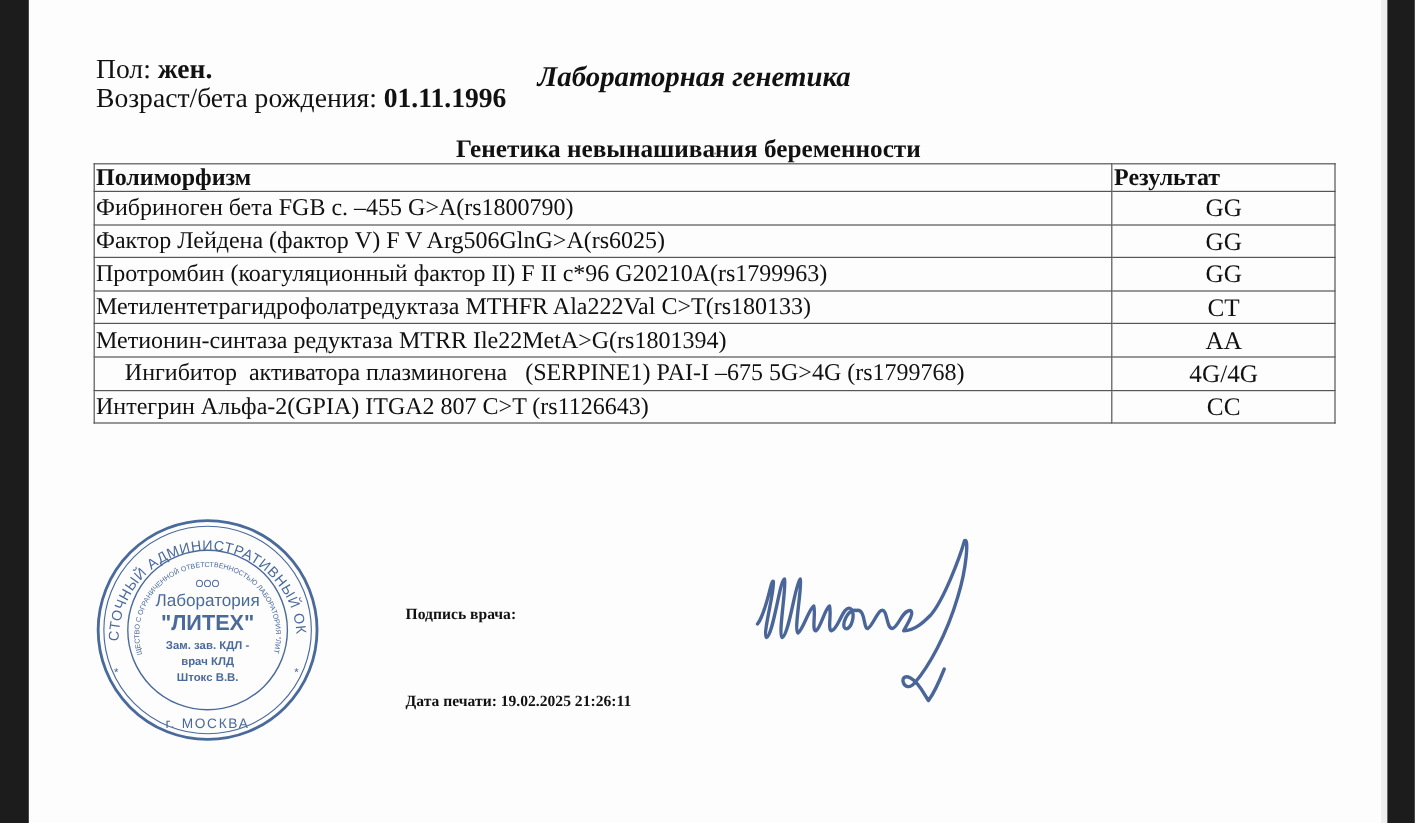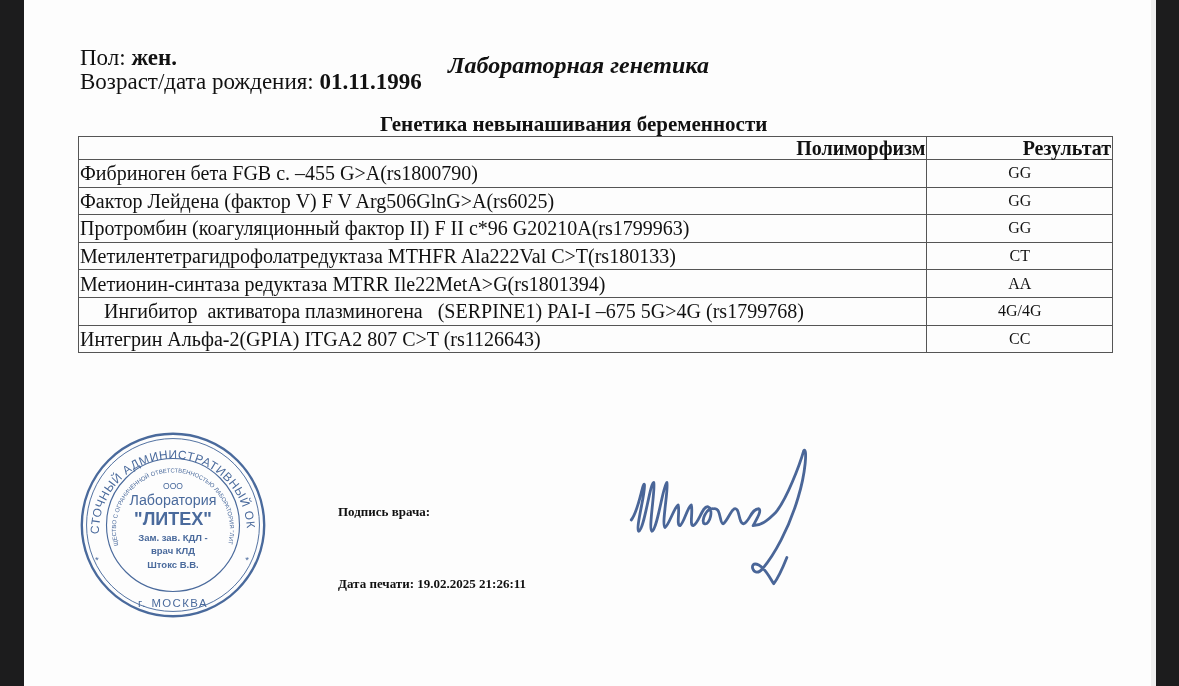--- a/index.html
+++ b/index.html
@@ -21,43 +21,43 @@
   .subtitle { font-size: 21px; font-weight: bold; }
   .dot { position:absolute; left:595px; top:127px; width:2px; height:2px; background:#999; border-radius:50%; }
 
   table.results {
     position: absolute; left: 78px; top: 136px; width: 1035px;
     border-collapse: collapse; font-size: 20px;
   }
   table.results th, table.results td {
     border: 1.5px solid #555; padding: 0 1px; line-height: 26px;
   }
-  table.results th { font-weight: bold; text-align: right; height: 22px; line-height: 22px; font-size: 20px; }
+  table.results th { font-weight: bold; text-align: left; height: 22px; line-height: 22px; font-size: 20px; }
   table.results td { height: 26.6px; }
-  table.results td.res { text-align: center; font-size: 16px; }
+  table.results td.res { text-align: center; font-size: 21px; }
   table.results col.c1 { width: 849px; }
   table.results col.c2 { width: 186px; }
 
   .stamp { position: absolute; left: 78px; top: 430px; width: 190px; height: 190px; }
   .sig-label { font-size: 13px; font-weight: bold; }
   .signature { position:absolute; left: 620px; top: 445px; width: 210px; height: 150px; }
 </style>
 </head>
 <body>
 
 <div class="page">
 </div>
 <div class="page-edge"></div>
 
 <div class="abs patient" style="left:80px; top:2px;">
   <span>Пол:</span>
   <b>жен.</b>
 </div>
 <div class="abs patient" style="left:80px; top:26px;">
-  <span>Возраст/дата рождения:</span>
+  <span>Возраст/бета рождения:</span>
   <b>01.11.1996</b>
 </div>
 
 <div class="abs title" style="left:448px; top:52px;">Лабораторная генетика</div>
 <div class="abs subtitle" style="left:380px; top:112px;">Генетика невынашивания беременности</div>
 <div class="dot"></div>
 
 <table class="results">
   <colgroup>
       <col class="c1">

